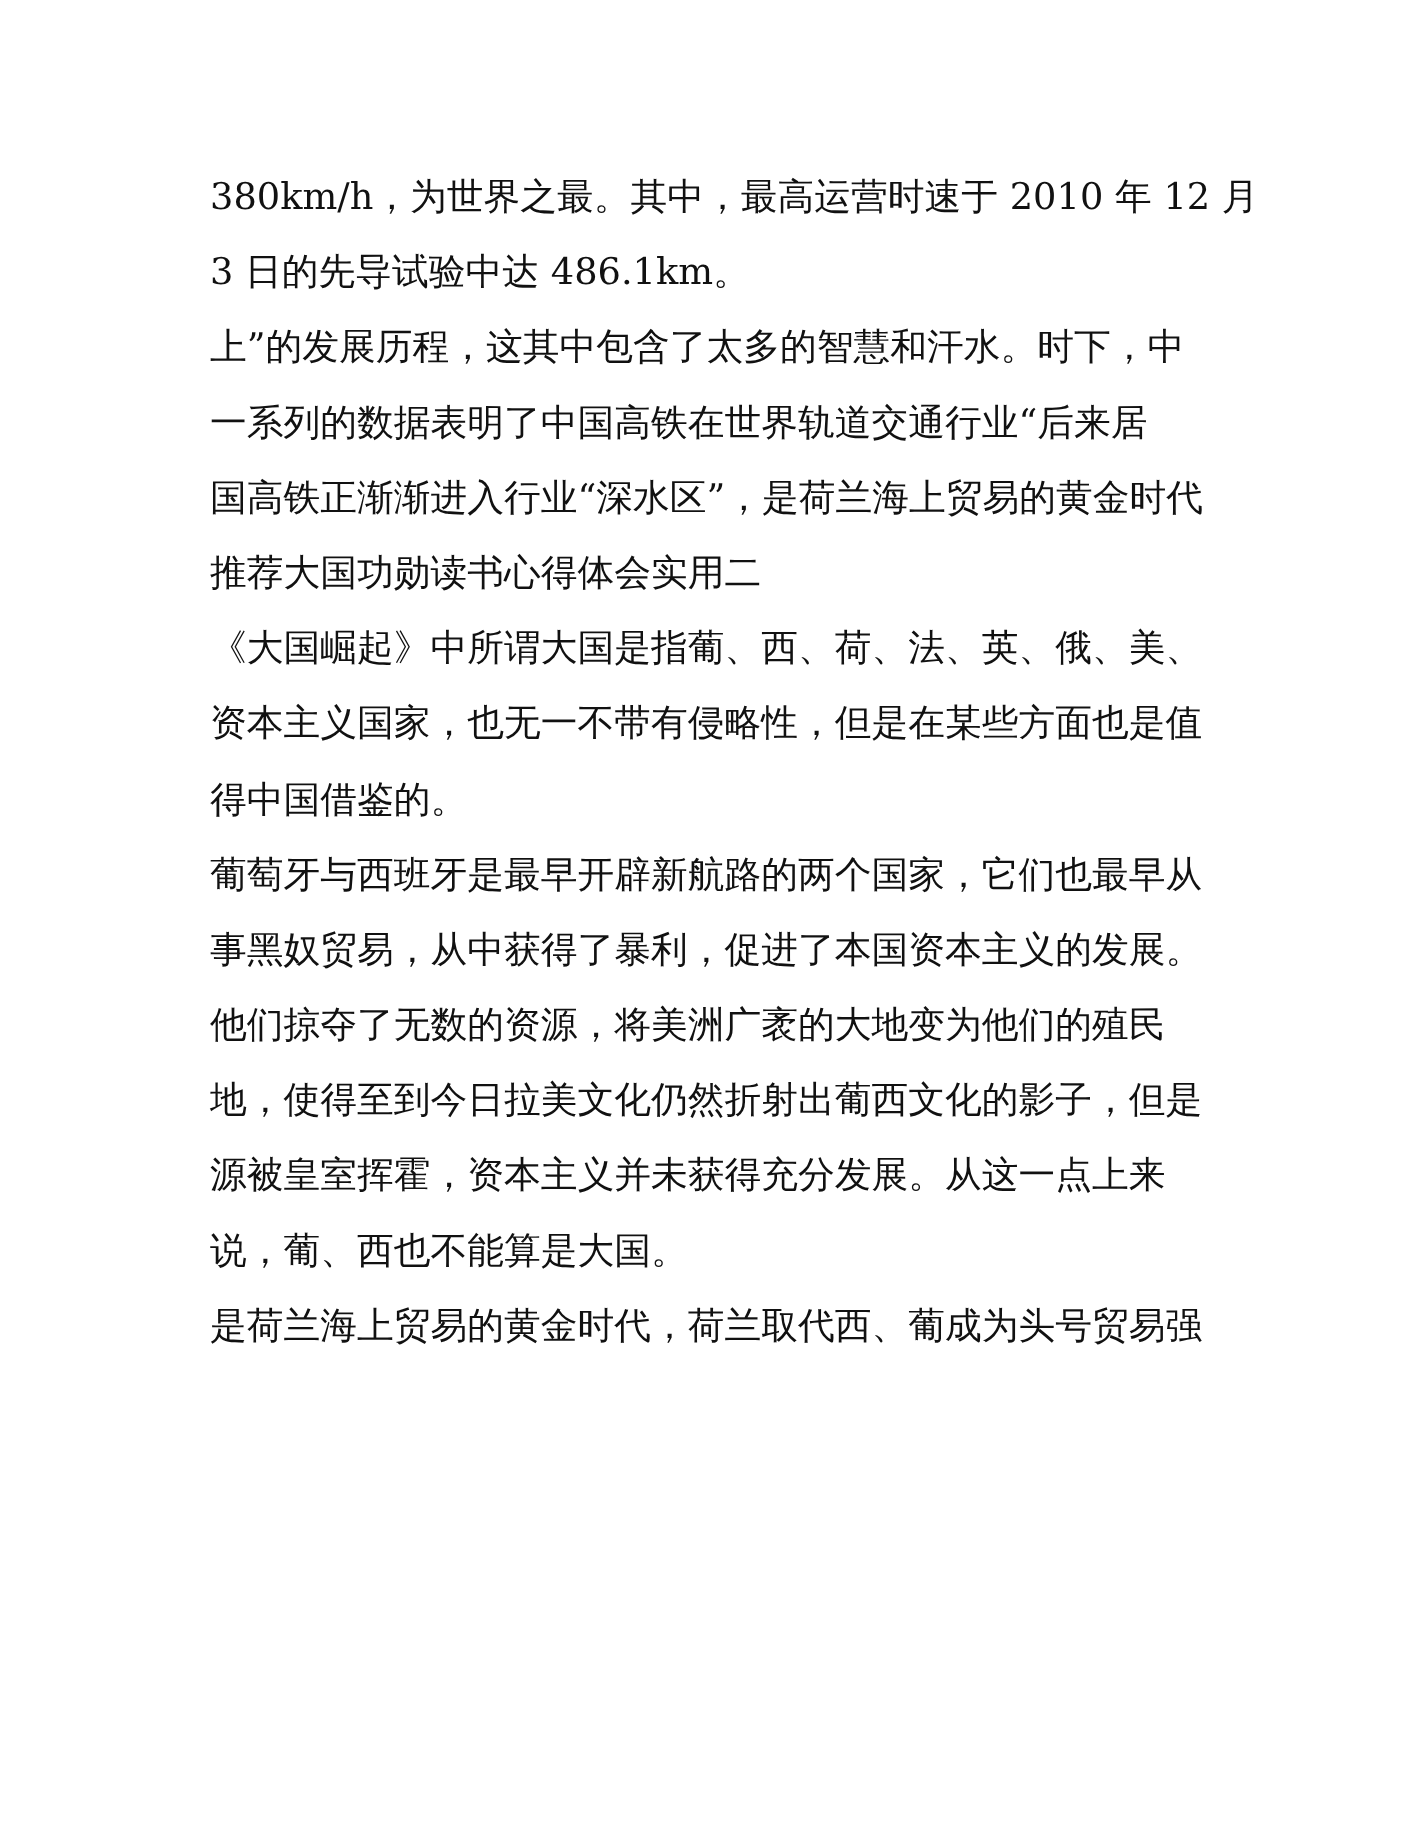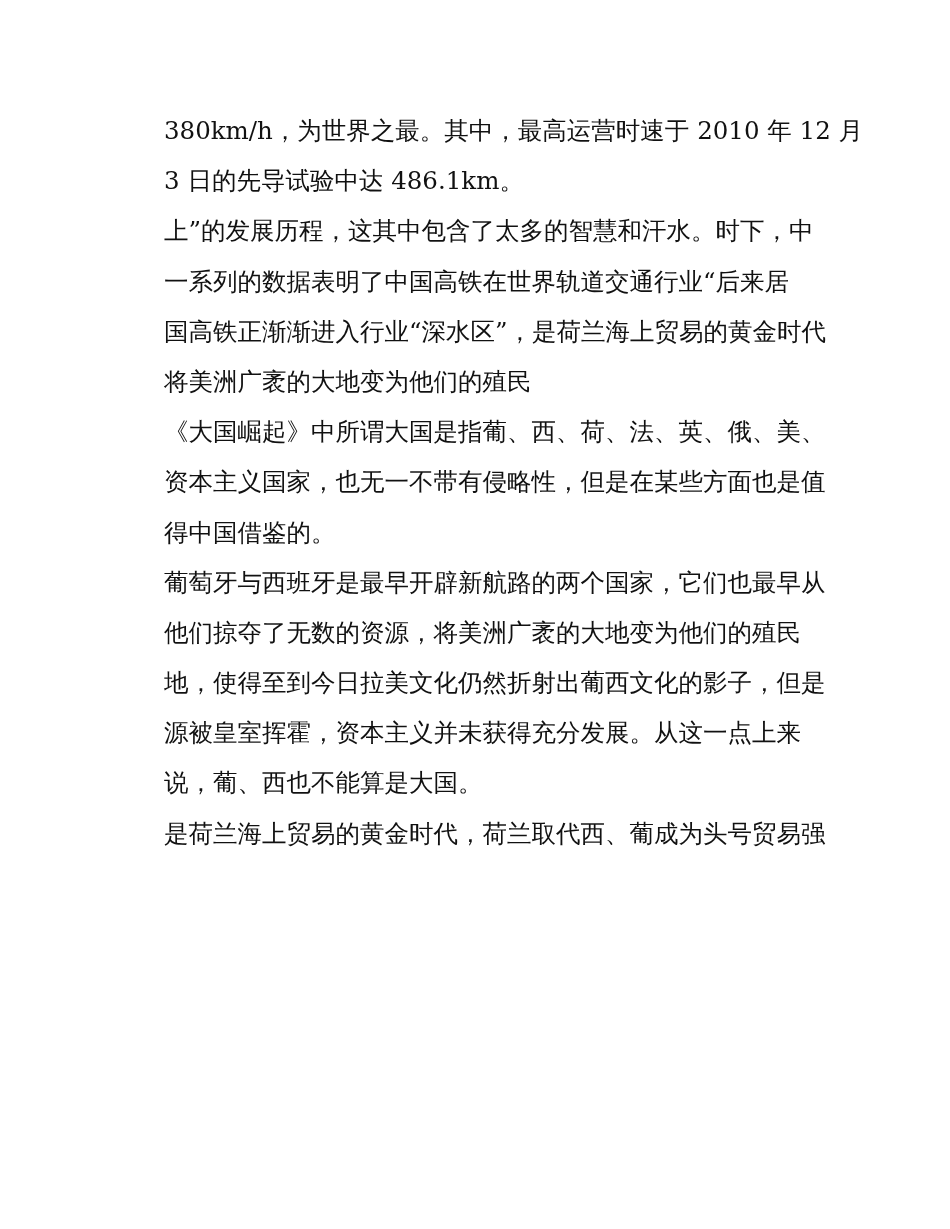--- a/index.html
+++ b/index.html
@@ -29,37 +29,37 @@
     }
     .line {
       display: block;
       height: 50.2px;
       line-height: 38px;
       font-family: "DejaVu Serif", "Liberation Serif", serif;
       font-size: 24.5px;
       color: #111111;
       white-space: nowrap;
       letter-spacing: 0px;
-      margin-left: 24px;
     }
   </style>
 </head>
 <body>
 
 <div class="page">
   <div class="content">
     <span class="line">380km/h，为世界之最。其中，最高运营时速于 2010 年 12 月</span>
     <span class="line">3 日的先导试验中达 486.1km。</span>
     <span class="line">上”的发展历程，这其中包含了太多的智慧和汗水。时下，中</span>
     <span class="line">一系列的数据表明了中国高铁在世界轨道交通行业“后来居</span>
     <span class="line">国高铁正渐渐进入行业“深水区”，是荷兰海上贸易的黄金时代</span>
-    <span class="line">将美洲广袤的大地变为他们的殖民</span>
+    <span class="line">推荐大国功勋读书心得体会实用二</span>
     <span class="line">《大国崛起》中所谓大国是指葡、西、荷、法、英、俄、美、</span>
     <span class="line">资本主义国家，也无一不带有侵略性，但是在某些方面也是值</span>
     <span class="line">得中国借鉴的。</span>
     <span class="line">葡萄牙与西班牙是最早开辟新航路的两个国家，它们也最早从</span>
+    <span class="line">事黑奴贸易，从中获得了暴利，促进了本国资本主义的发展。</span>
     <span class="line">他们掠夺了无数的资源，将美洲广袤的大地变为他们的殖民</span>
     <span class="line">地，使得至到今日拉美文化仍然折射出葡西文化的影子，但是</span>
     <span class="line">源被皇室挥霍，资本主义并未获得充分发展。从这一点上来</span>
     <span class="line">说，葡、西也不能算是大国。</span>
     <span class="line">是荷兰海上贸易的黄金时代，荷兰取代西、葡成为头号贸易强</span>
   </div>
 </div>
 
 </body></html>

